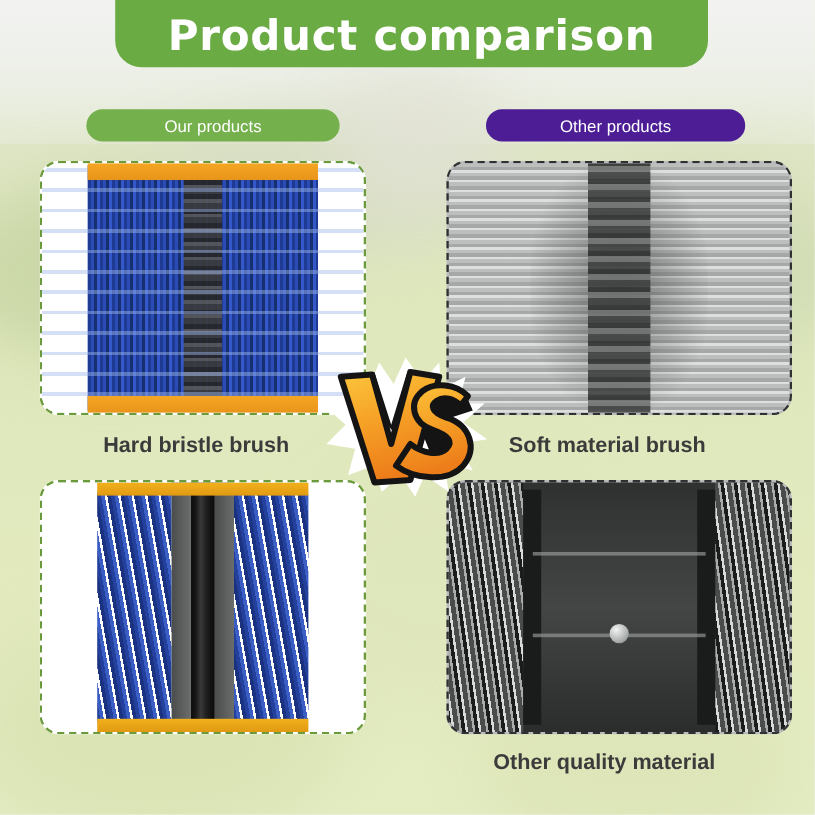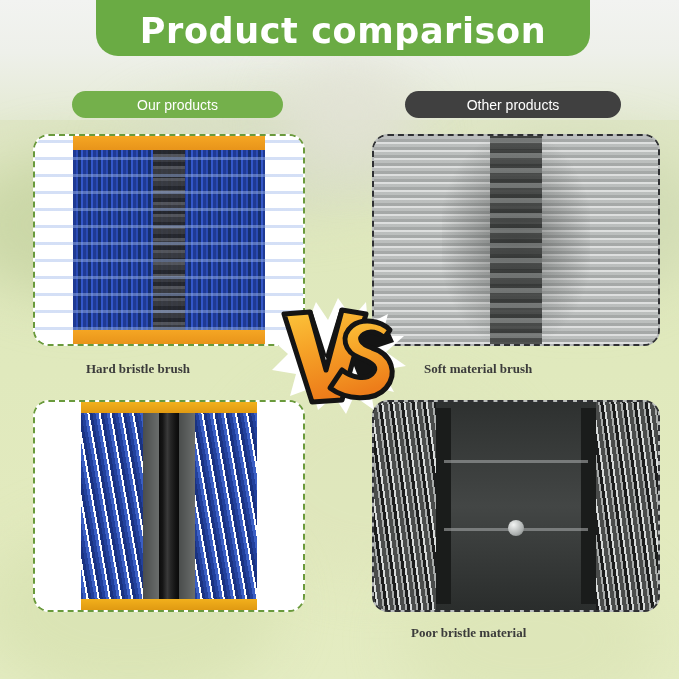--- a/index.html
+++ b/index.html
@@ -105,21 +105,21 @@
   .pill-ours {
     left: 72px;
     top: 91px;
     width: 211px;
     background: #74b04b;
   }
   .pill-theirs {
     left: 405px;
     top: 91px;
     width: 216px;
-    background: #404040;
+    background: #4c1d95;
   }
 
   
   .card {
     position: absolute;
     border-radius: 16px;
     box-sizing: border-box;
     overflow: hidden;
     z-index: 3;
   }
@@ -310,26 +310,25 @@
     top: 118px;
     width: 16px; height: 16px;
     border-radius: 50%;
     background: radial-gradient(circle at 35% 30%, #f2f4f3, #a9adac 65%, #6f7372);
   }
 
   
   .caption {
     position: absolute;
     z-index: 6;
-    font-size: 13px;
+    font-size: 18px;
     font-weight: bold;
     color: #3b3b3b;
     white-space: nowrap;
     line-height: 1;
-    font-family: Liberation Serif, serif;
   }
   .cap-tl { left: 86px;  top: 362px; }
   .cap-tr { left: 424px; top: 362px; }
   .cap-bl { left: 86px;  top: 626px; }
   .cap-br { left: 411px; top: 626px; }
 
   
   .vs-badge {
     position: absolute;
     left: 268px;
@@ -414,21 +413,21 @@
         <div class="rail-r"></div>
         <div class="seam-top"></div>
         <div class="seam-mid"></div>
         <div class="rivet"></div>
       </div>
     </div>
   </div>
 
   <div class="caption cap-tl">Hard bristle brush</div>
   <div class="caption cap-tr">Soft material brush</div>
-  <div class="caption cap-br">Poor bristle material</div>
+  <div class="caption cap-br">Other quality material</div>
 
   <div class="vs-badge">
     <svg viewBox="0 0 140 118" xmlns="http://www.w3.org/2000/svg" aria-label="VS">
       <defs>
         <linearGradient id="vsGrad" x1="0" y1="0" x2="0.25" y2="1">
           <stop offset="0%" stop-color="#fcc63c"></stop>
           <stop offset="45%" stop-color="#f6a428"></stop>
           <stop offset="100%" stop-color="#ed7d1a"></stop>
         </linearGradient>
       </defs>

